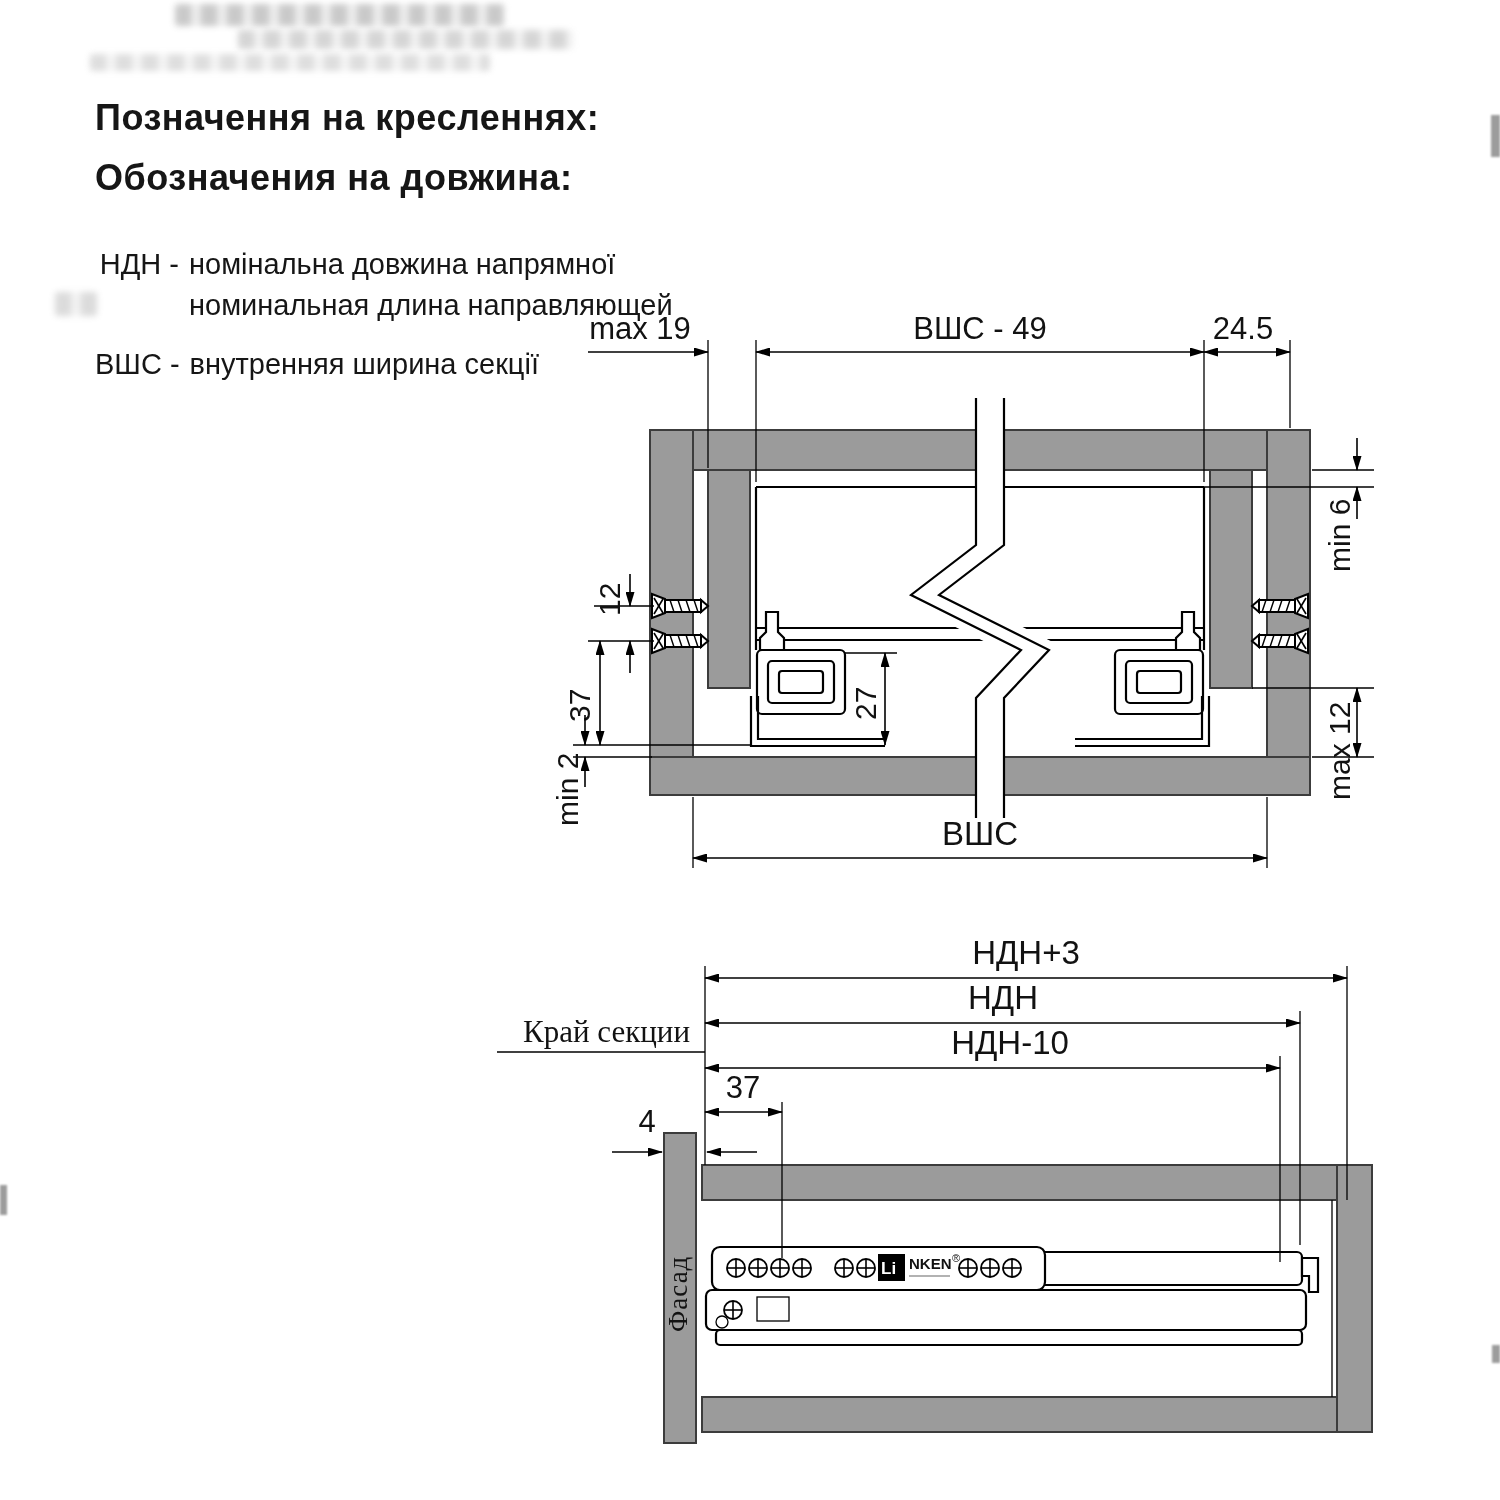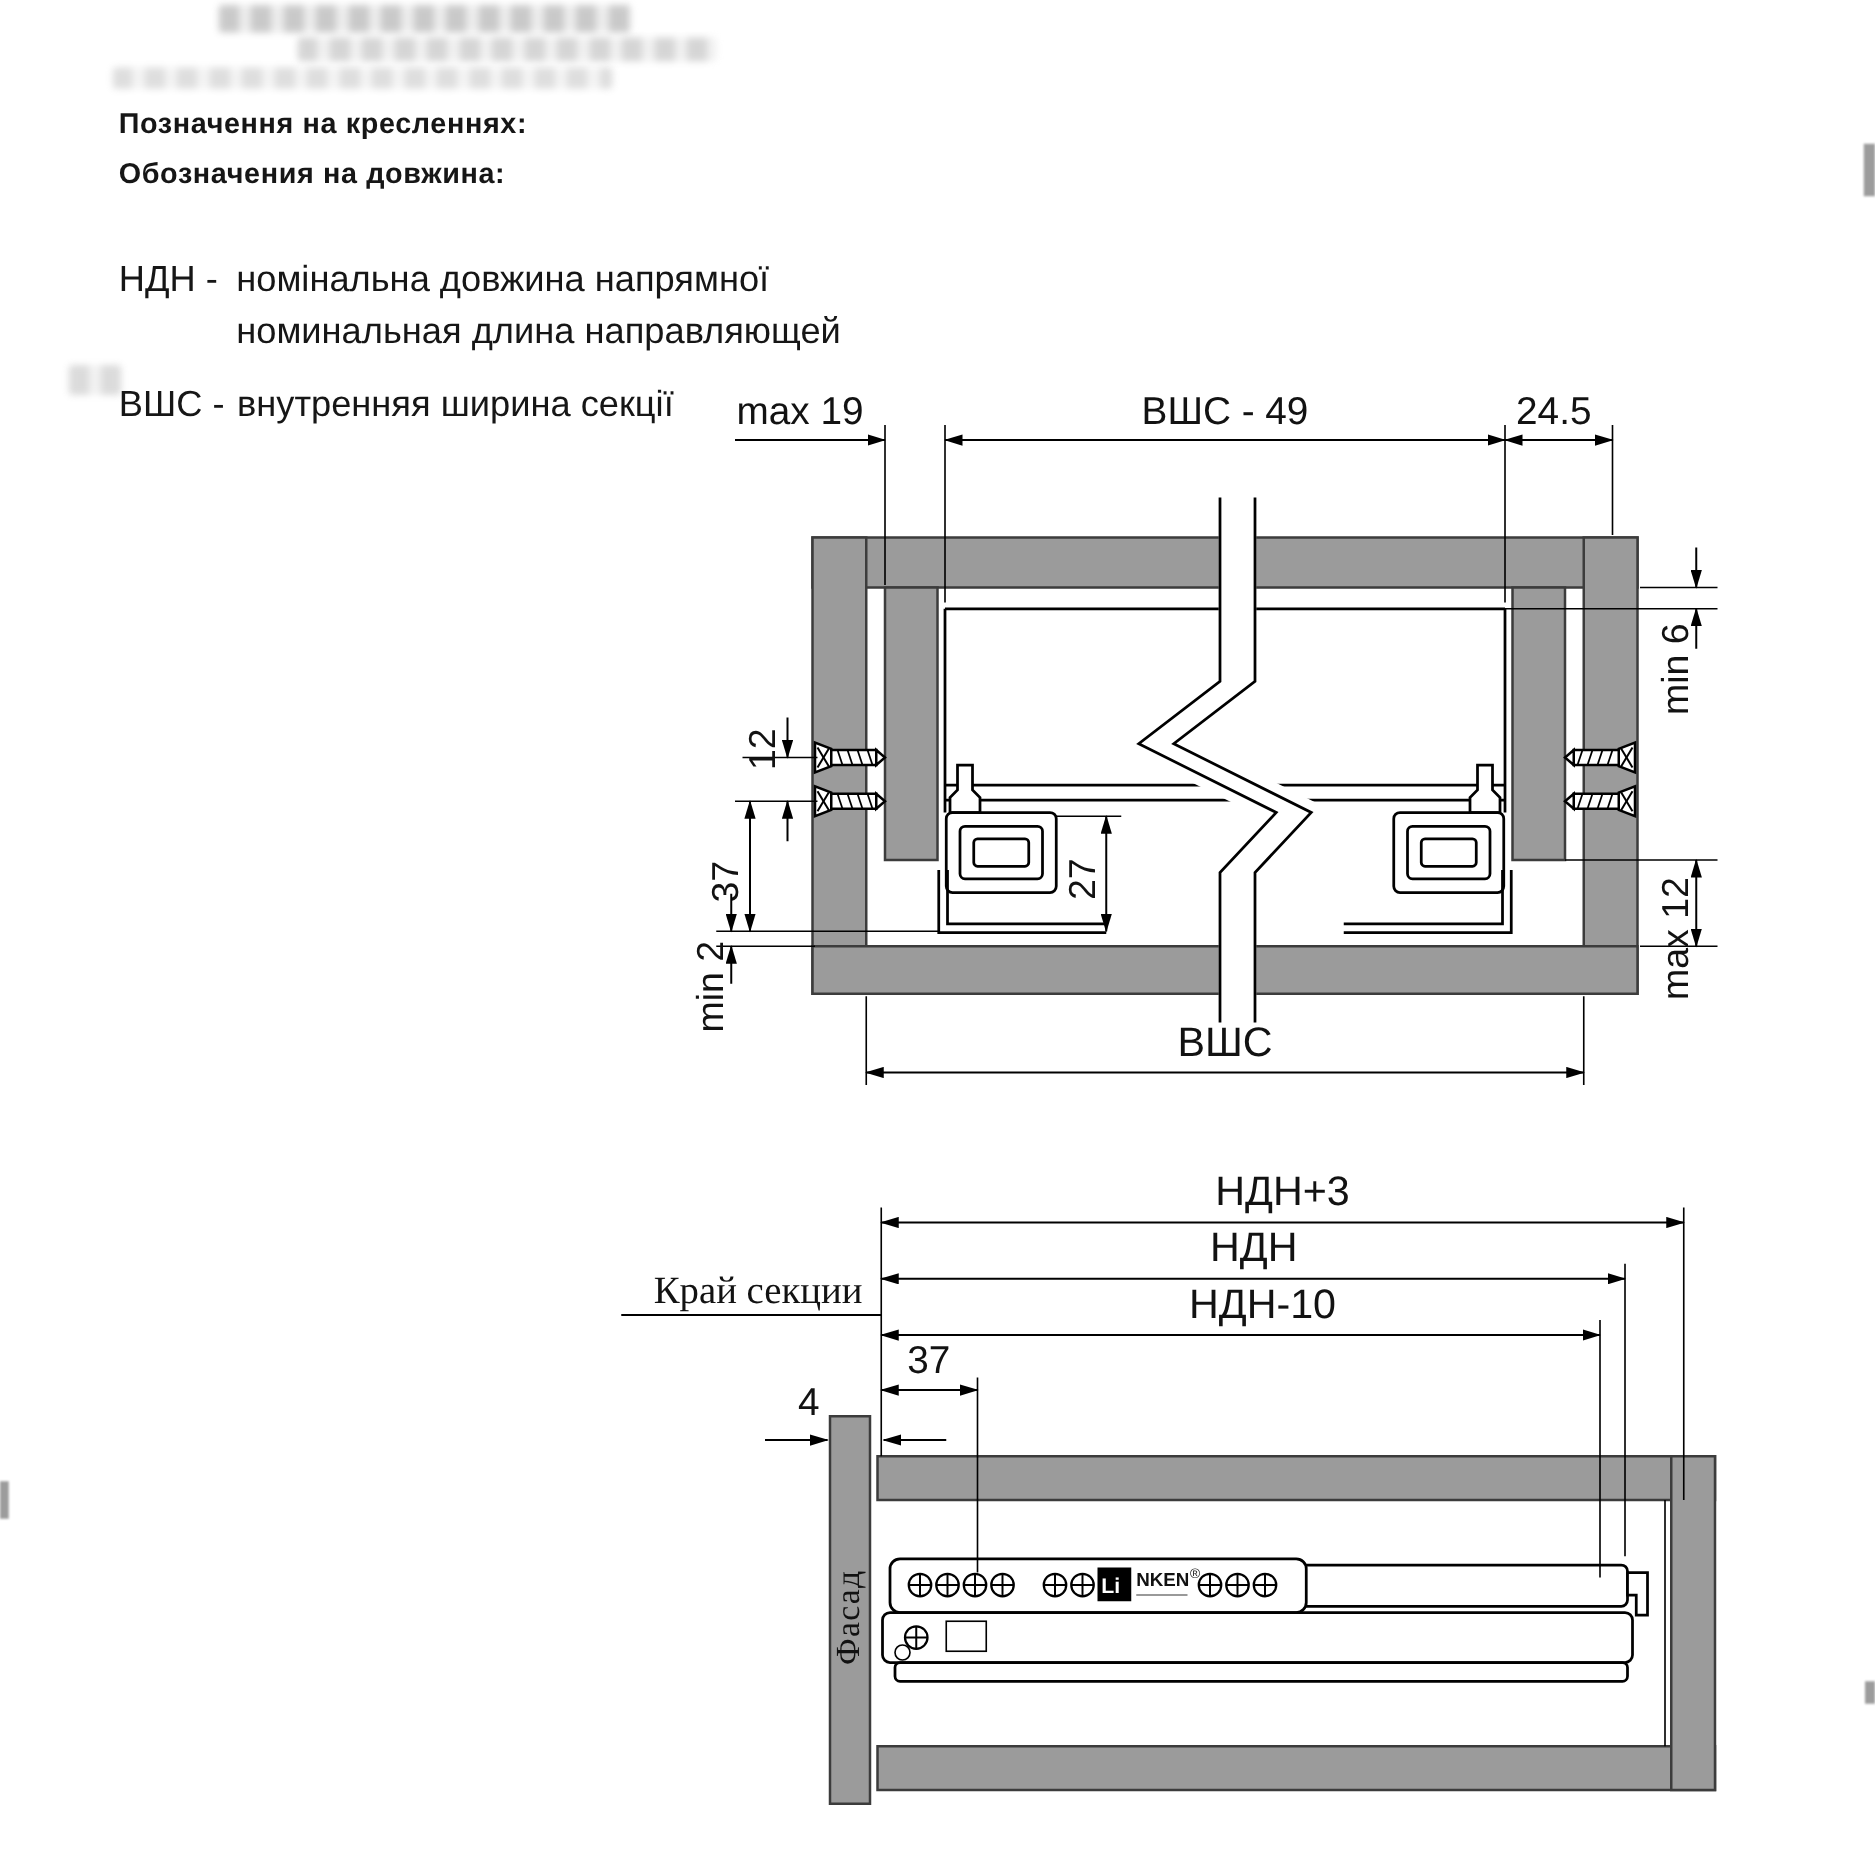--- a/index.html
+++ b/index.html
@@ -1,24 +1,24 @@
 <!DOCTYPE html>
 <html><head>
 <meta charset="utf-8">
 <style>
   html,body{margin:0;padding:0;background:#fff;}
   body{width:1500px;height:1500px;position:relative;overflow:hidden;
        font-family:"Liberation Sans",sans-serif;color:#161616;}
 
   
   .legend{position:absolute;left:95px;top:78px;}
-  .legend-title{font-weight:bold;font-size:23px;line-height:40px;letter-spacing:.5px;}
+  .legend-title{font-weight:bold;font-size:36px;line-height:40px;letter-spacing:.5px;margin-top:20px;}
   .legend-items{margin-top:46px;}
   .legend-item{display:flex;gap:10px;font-size:29px;line-height:41px;margin-bottom:18px;}
-  .legend-item .abbr{min-width:84px;white-space:nowrap;}
+  .legend-item .abbr{min-width:84px;white-space:nowrap;text-align:right;}
 
   
   .smudge{position:absolute;filter:blur(3px);opacity:.45;border-radius:3px;
           background:repeating-linear-gradient(90deg,#8a8a8a 0 16px,#d6d6d6 16px 26px);}
   .edgemark{position:absolute;background:#4d4d4d;opacity:.55;filter:blur(1px);}
 
   
   svg{position:absolute;left:0;top:0;}
   .panel{fill:#9b9b9b;stroke:#3c3c3c;stroke-width:2;}
   .ln{stroke:#000;stroke-width:2.2;fill:none;}

